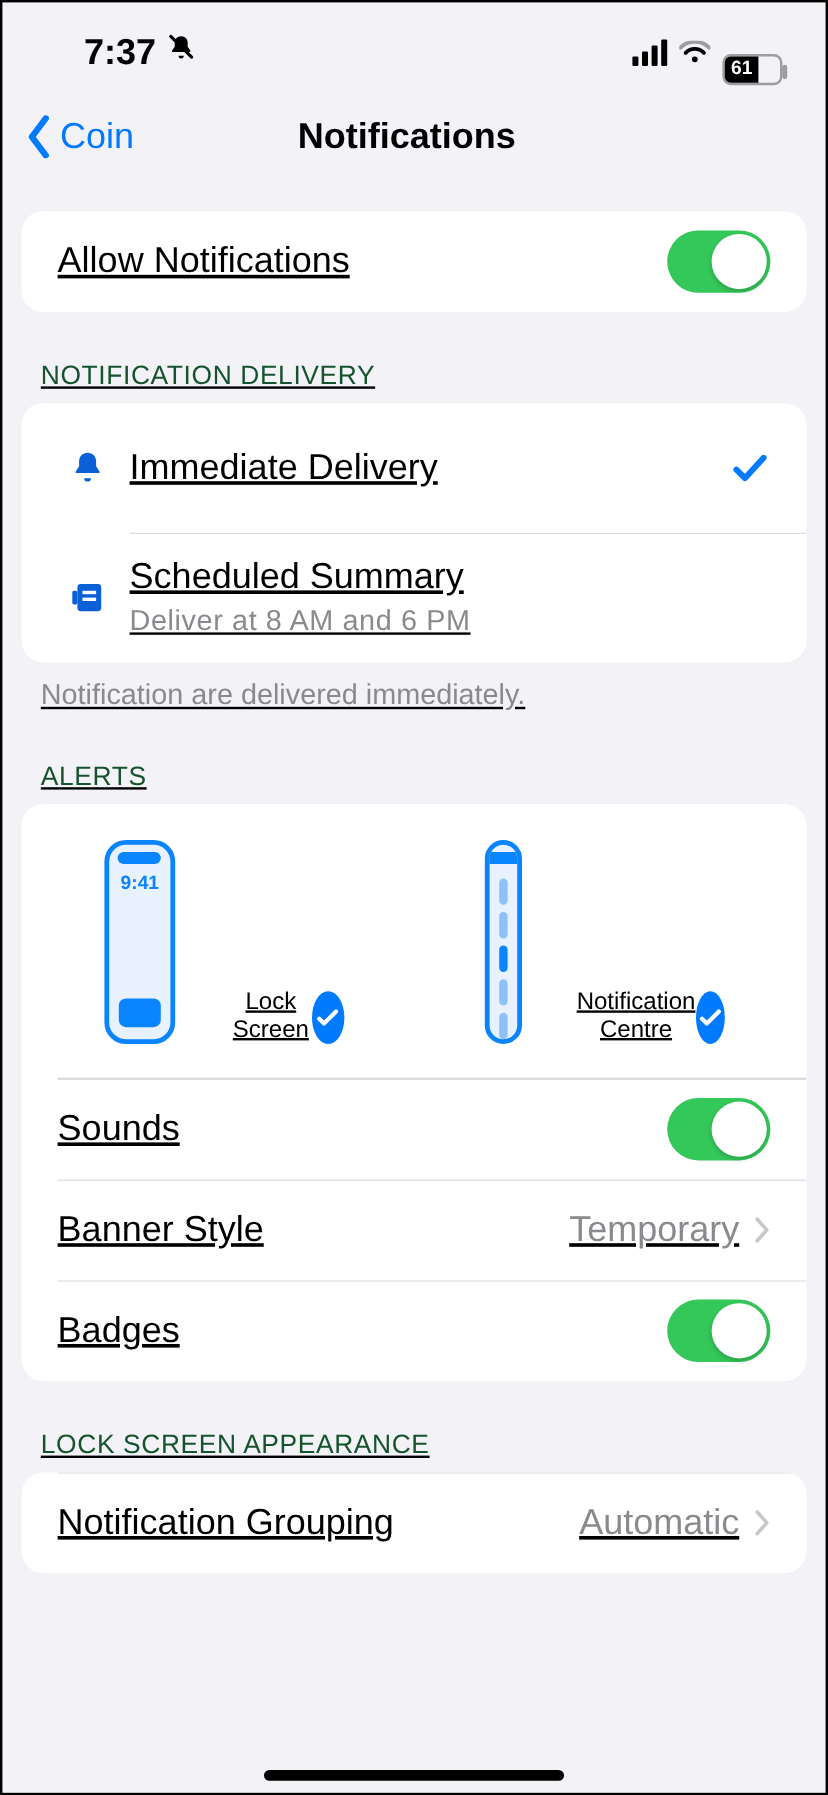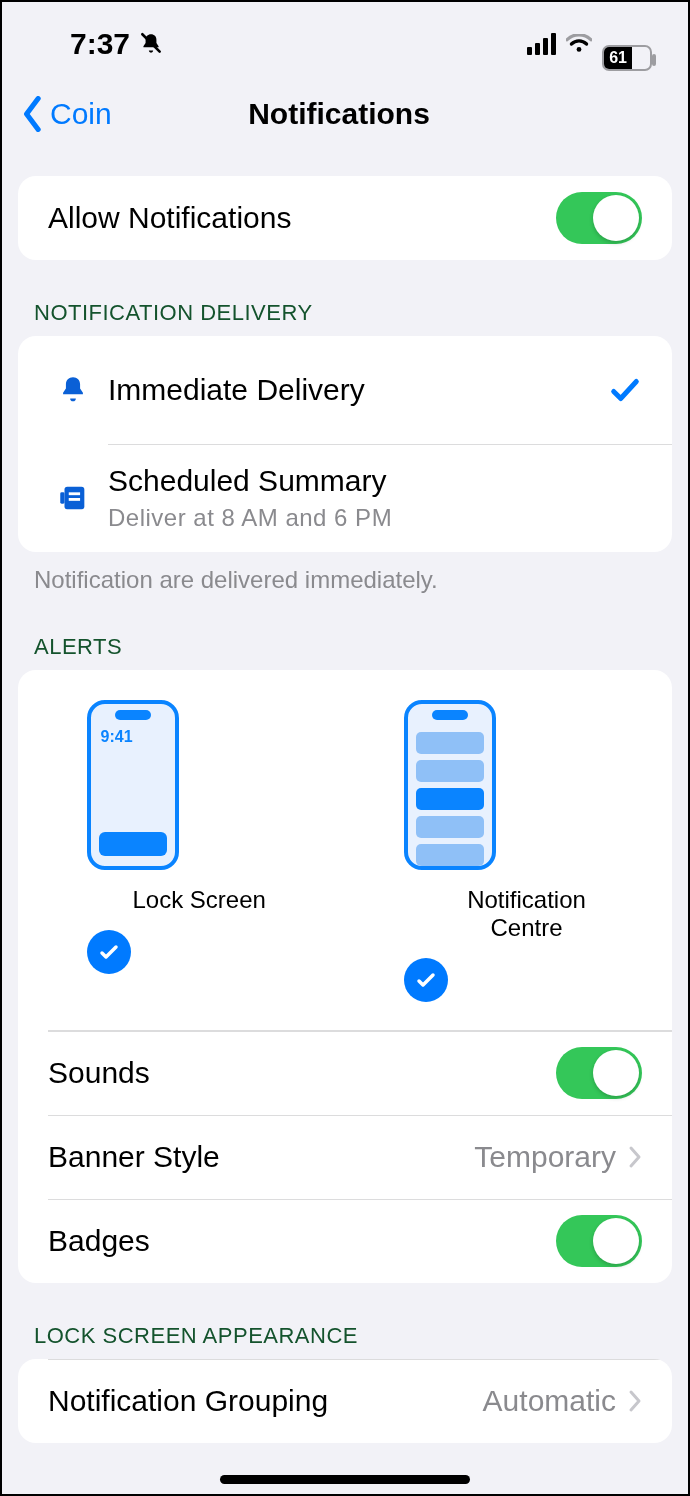--- a/index.html
+++ b/index.html
@@ -17,21 +17,21 @@
 
   
   .status-bar {
     height: 60px;
     display: flex;
     align-items: center;
     justify-content: space-between;
     padding: 0 36px 0 68px;
     margin-top: 12px;
   }
-  .status-left { display: flex; align-items: center; gap: 8px; font-size: 30px; font-weight: 600; }
+  .status-left { display: flex; gap: 8px; font-size: 30px; font-weight: 600; }
   .status-right { display: flex; align-items: center; gap: 10px; }
   .bell-mute { width: 26px; height: 26px; }
   .signal-bars { display: flex; align-items: flex-end; gap: 3px; height: 22px; }
   .signal-bars span { width: 5px; background: #000; border-radius: 1px; }
   .signal-bars span:nth-child(1){height:8px}
   .signal-bars span:nth-child(2){height:12px}
   .signal-bars span:nth-child(3){height:17px}
   .signal-bars span:nth-child(4){height:22px}
   .wifi { width: 26px; height: 20px; }
   .battery {
@@ -61,21 +61,21 @@
     color: #007aff; font-size: 30px;
   }
   .back svg { width: 26px; height: 36px; }
   .nav-title {
     position: absolute; left: 0; right: 12px; text-align: center;
     font-size: 30px; font-weight: 600; color:#000;
     pointer-events: none;
   }
 
   
-  .group { margin: 22px 16px 0; }
+  .group { margin: 22px 16px 0; text-decoration: underline; }
   .group-header {
     font-size: 22px; color: #14532d; letter-spacing: 0.5px;
     padding: 18px 16px 10px; text-transform: uppercase;
   }
   .group-footer {
     font-size: 24px; color: #8a8a8e; padding: 14px 16px 0;
   }
   .card {
     background: #fff; border-radius: 18px; overflow: hidden;
   }
@@ -112,21 +112,21 @@
   .drow .sub { font-size: 24px; color:#8a8a8e; margin-top:6px; letter-spacing:0.5px; }
   .drow .check { margin-left:auto; width:34px; height:34px; }
   .drow + .drow::before { left: 90px; }
 
   
   .alerts-card { padding-top: 30px; }
   .alerts-three {
     display:flex; justify-content:space-around; padding: 0 10px 28px;
   }
   .alert-col {
-    display:flex; flex-direction:column; align-items:flex-start; gap:16px;
+    display:flex; flex-direction:row; align-items:flex-end; 
     width: 200px;
   }
   .phone-frame {
     width: 92px; height: 170px; border: 4px solid #0a84ff; border-radius: 18px;
     background:#e8f1fe; position:relative; overflow:hidden;
   }
   .notch {
     position:absolute; top:6px; left:50%; transform:translateX(-50%);
     width:36px; height:10px; background:#0a84ff; border-radius:6px;
   }
@@ -137,21 +137,21 @@
     position:absolute; bottom:10px; left:8px; right:8px; height:24px;
     background:#0a84ff; border-radius:6px;
   }
   .nc-stack { position:absolute; top:28px; left:8px; right:8px; display:flex; flex-direction:column; gap:6px; }
   .nc-stack div { height:22px; background:#8fc0f7; border-radius:5px; }
   .nc-stack div.hl { background:#0a84ff; }
   .banner-top {
     position:absolute; top:22px; left:8px; right:8px; height:26px;
     background:#0a84ff; border-radius:6px;
   }
-  .alert-label { font-size: 24px; text-align:center;margin-left:46px; }
+  .alert-label { font-size: 20px; text-align:center;margin-left:46px; }
   .check-circle {
     width:44px; height:44px; border-radius:50%; background:#007aff;
     display:flex; align-items:center; justify-content:center;
   }
   .check-circle svg { width:24px; height:24px; }
   .alerts-sep { height:1px; background:rgba(60,60,67,.18); margin-left:30px; }
 
   .home-indicator{
     position:absolute; bottom:10px; left:50%; transform:translateX(-50%);
     width:250px; height:9px; background:#000; border-radius:5px;

